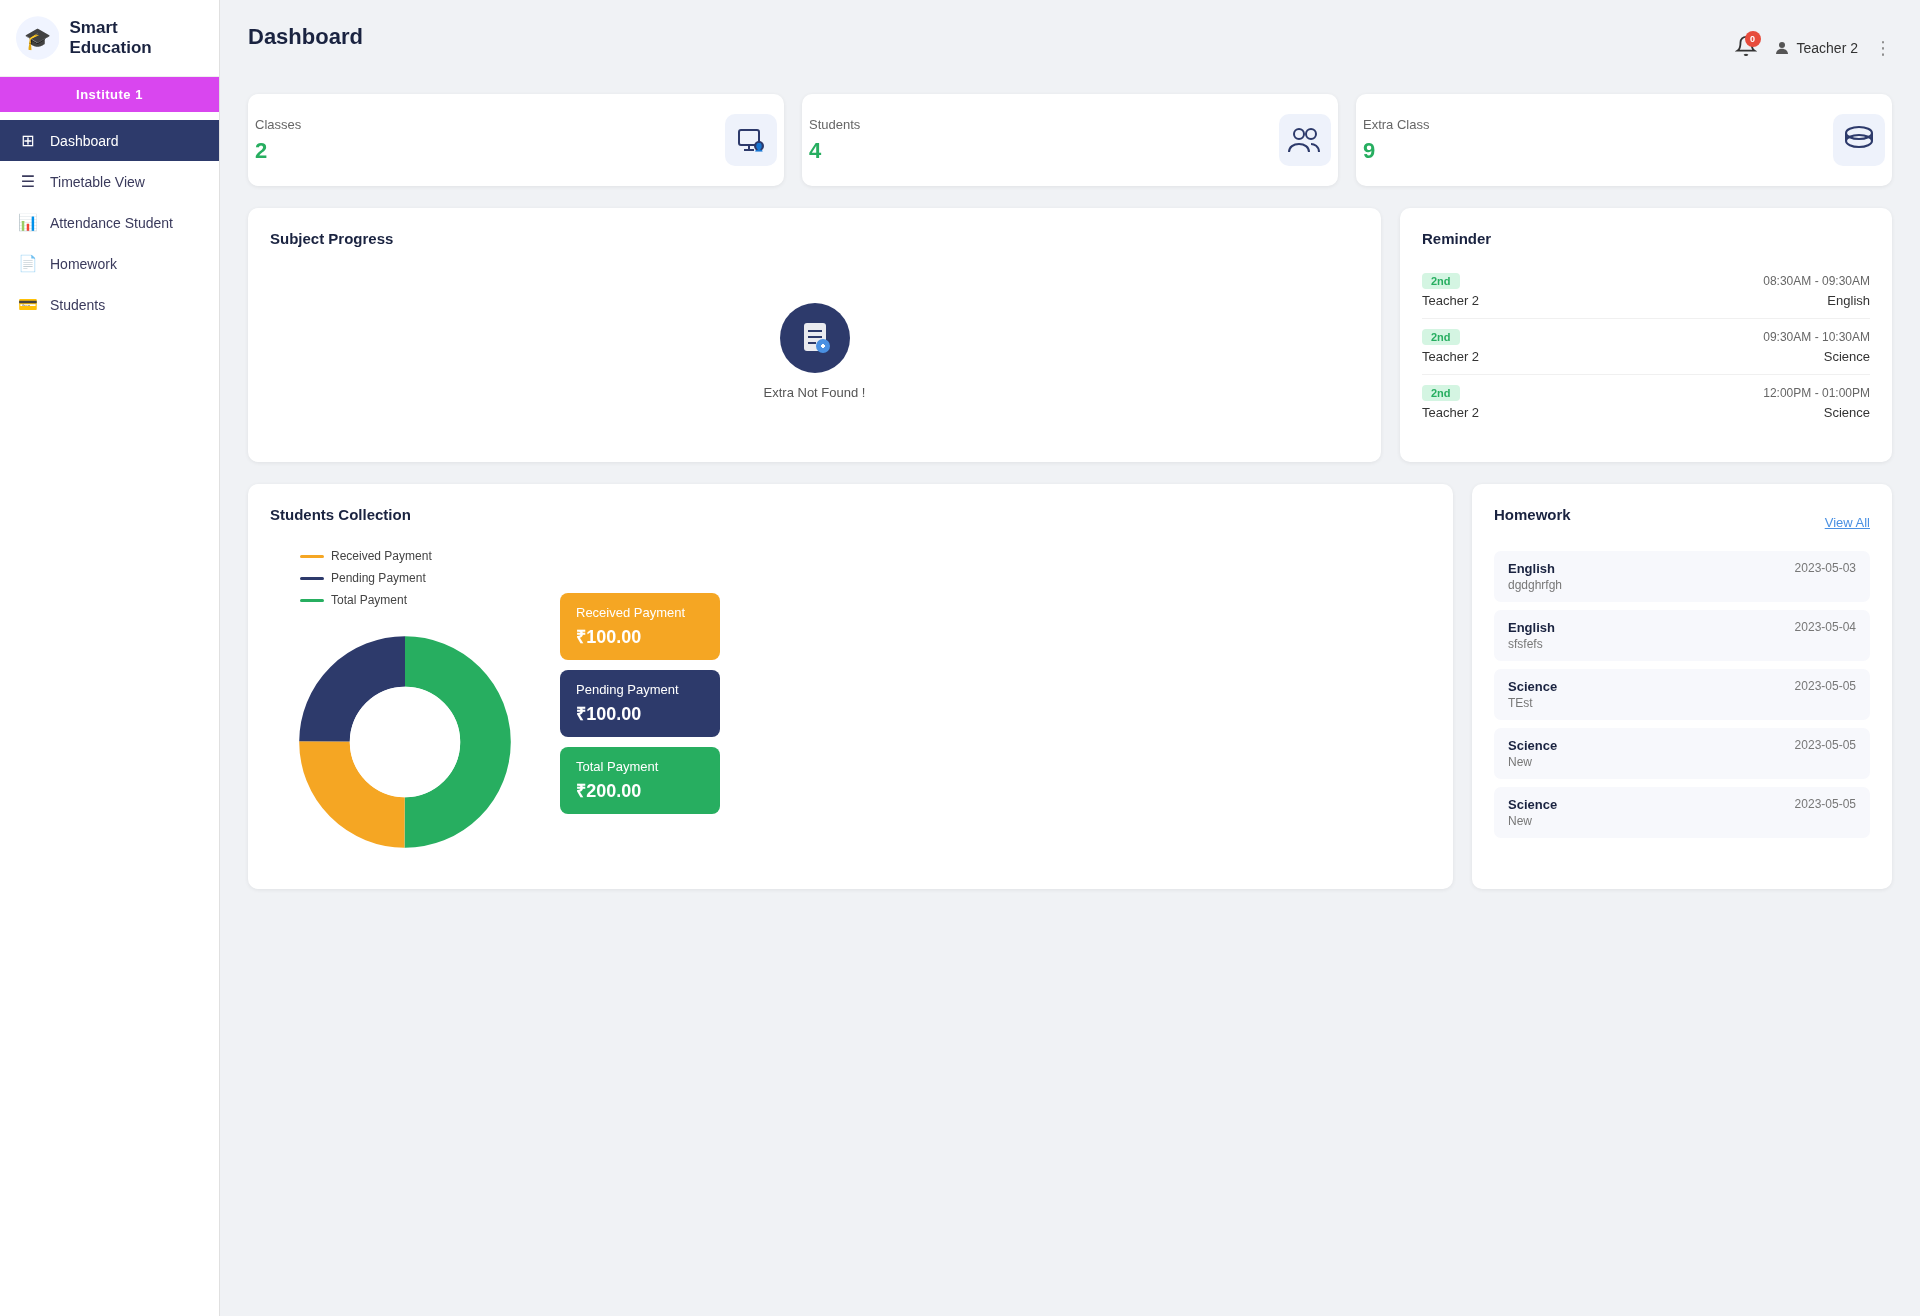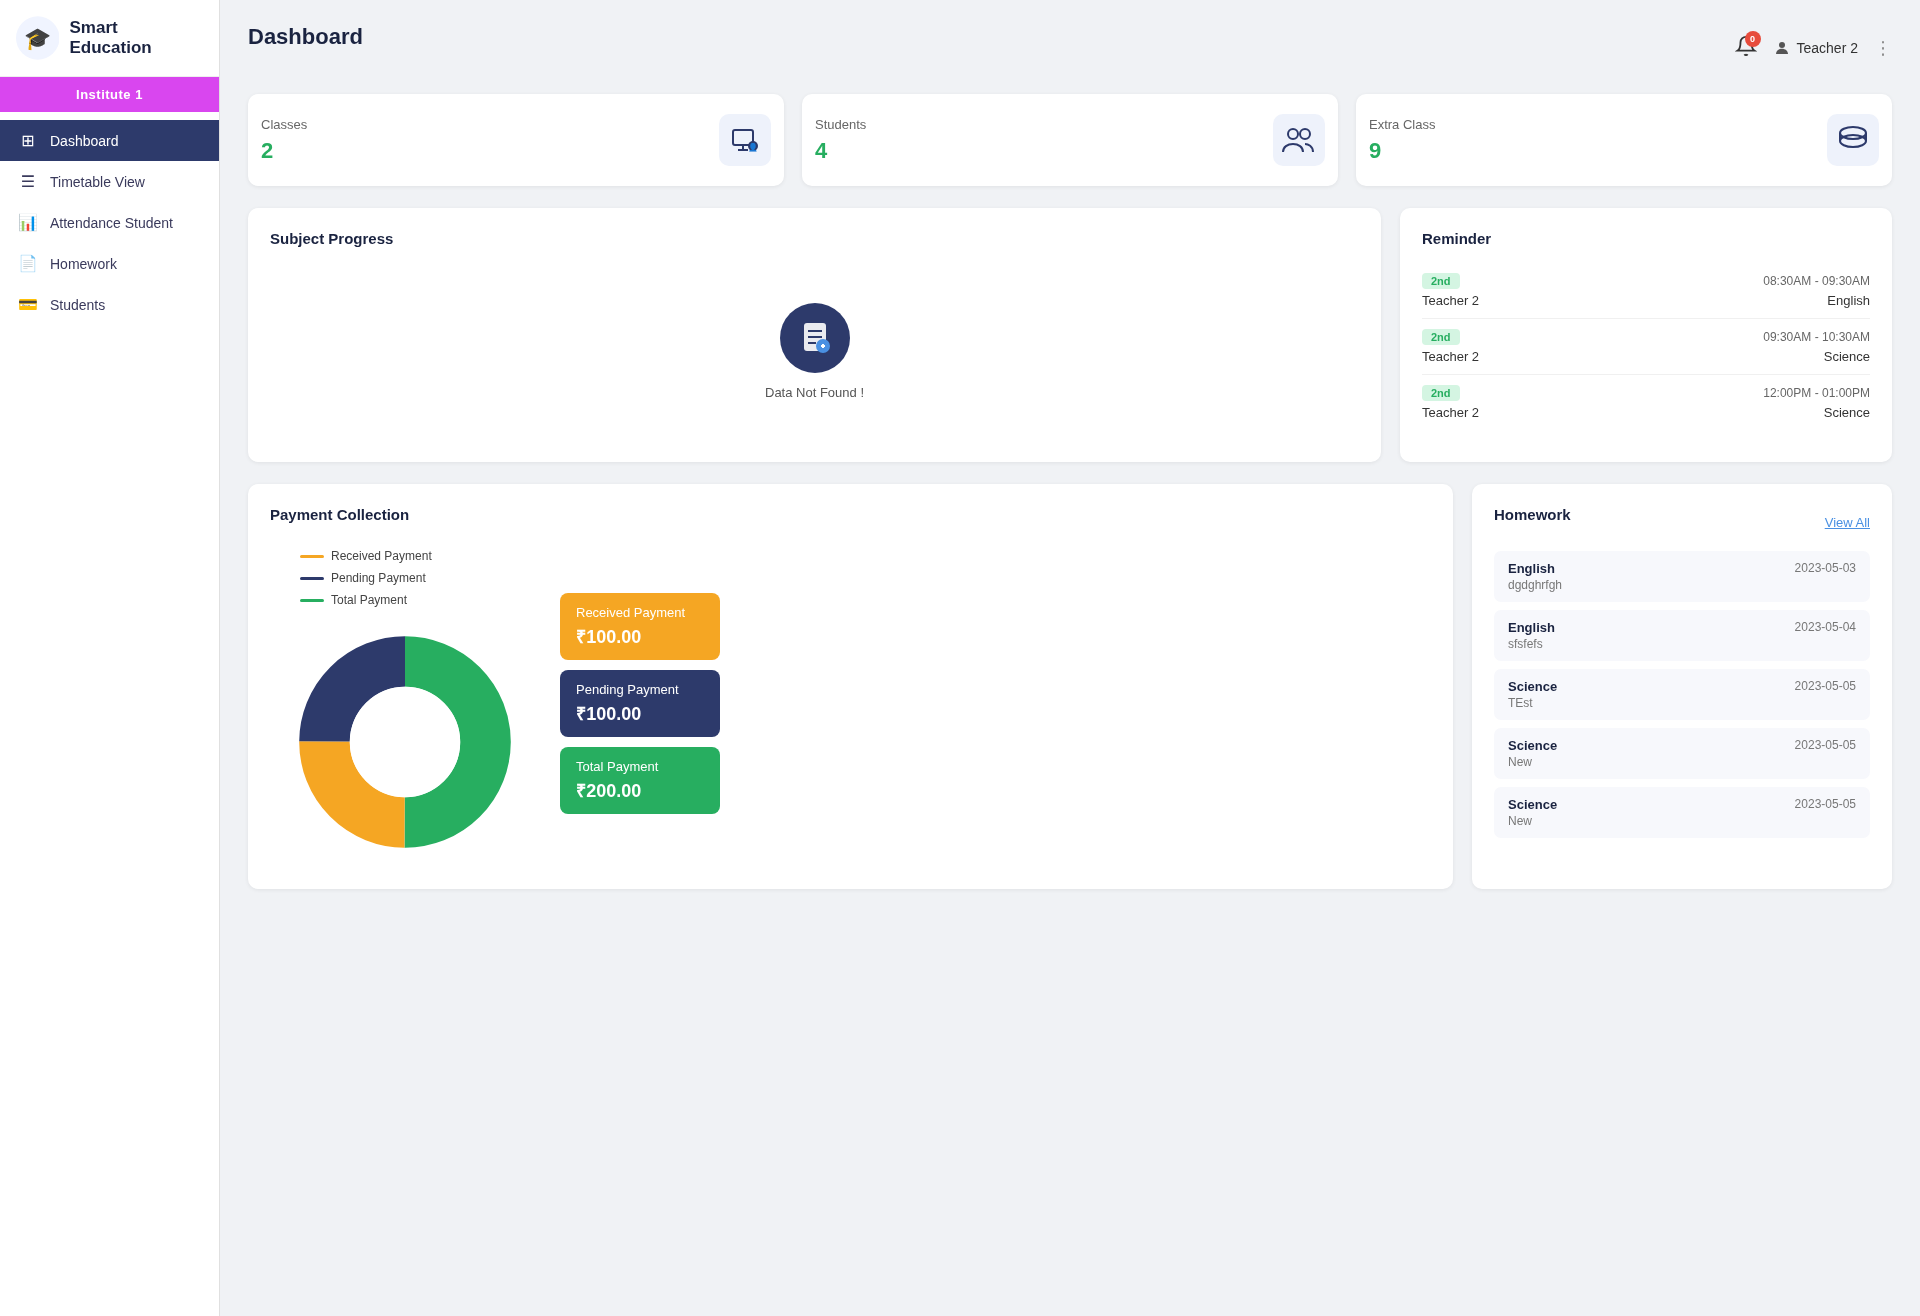--- a/index.html
+++ b/index.html
@@ -19,21 +19,21 @@
     
     .main { flex: 1; overflow-y: auto; padding: 24px 28px; }
     .page-title { font-size: 22px; font-weight: 700; color: #1a2340; margin-bottom: 22px; }
     .bell-icon-wrap { position: relative; cursor: pointer; }
     .bell-badge { position: absolute; top: -4px; right: -4px; background: #e74c3c; color: #fff; border-radius: 50%; font-size: 9px; width: 16px; height: 16px; display: flex; align-items: center; justify-content: center; font-weight: 700; }
     .user-info { display: flex; align-items: center; gap: 6px; font-size: 14px; color: #333; font-weight: 500; }
     .more-icon { color: #888; cursor: pointer; font-size: 18px; }
 
     
     .stats-row { display: flex; gap: 18px; margin-bottom: 22px; }
-    .stat-card { background: #fff; border-radius: 10px; padding: 20px 13px; flex: 1; display: flex; align-items: center; justify-content: space-between; box-shadow: 0 1px 4px rgba(0,0,0,0.07); }
+    .stat-card { background: #fff; border-radius: 10px; padding: 20px 7px; flex: 1; display: flex; align-items: center; justify-content: space-between; box-shadow: 0 1px 4px rgba(0,0,0,0.07); }
     .stat-label { font-size: 13px; color: #666; margin-bottom: 6px; }
     .stat-value { font-size: 22px; font-weight: 700; color: #27ae60; }
     .stat-icon-wrap { width: 52px; height: 52px; background: #eef2fb; border-radius: 10px; display: flex; align-items: center; justify-content: center; font-size: 26px; }
 
     
     .content-row { display: flex; gap: 19px; margin-bottom: 22px; }
     .panel { background: #fff; border-radius: 10px; padding: 22px; box-shadow: 0 1px 4px rgba(0,0,0,0.07); }
     .panel-title { font-size: 15px; font-weight: 700; color: #1a2340; margin-bottom: 16px; }
 
     
@@ -194,21 +194,21 @@
           <svg width="38" height="38" viewBox="0 0 38 38" fill="none">
             <rect x="8" y="4" width="22" height="28" rx="3" fill="white" opacity="0.9"></rect>
             <line x1="12" y1="12" x2="26" y2="12" stroke="#2d3a6b" stroke-width="2"></line>
             <line x1="12" y1="18" x2="26" y2="18" stroke="#2d3a6b" stroke-width="2"></line>
             <line x1="12" y1="24" x2="20" y2="24" stroke="#2d3a6b" stroke-width="2"></line>
             <circle cx="27" cy="27" r="7" fill="#4a90e2"></circle>
             <line x1="25" y1="27" x2="29" y2="27" stroke="white" stroke-width="2"></line>
             <line x1="27" y1="25" x2="27" y2="29" stroke="white" stroke-width="2"></line>
           </svg>
         </div>
-        <div class="data-not-found-text">Data Not Found !</div>
+        <div class="data-not-found-text">Extra Not Found !</div>
       </div>
     </div>
 
     <div class="panel reminder-panel">
       <div class="panel-title">Reminder</div>
       <div id="reminder-list">
           <div class="reminder-item">
       <div class="reminder-row1">
         <span class="reminder-badge">2nd</span>
         <span class="reminder-time">08:30AM - 09:30AM</span>
@@ -237,21 +237,21 @@
         <span class="reminder-teacher">Teacher 2</span>
         <span class="reminder-subject">Science</span>
       </div>
     </div>
         </div>
     </div>
   </div>
 
   <div class="content-row">
     <div class="panel payment-panel">
-      <div class="panel-title">Payment Collection</div>
+      <div class="panel-title">Students Collection</div>
       <div class="payment-chart-area">
         <div>
           <div class="legend">
             <div class="legend-item">
               <div class="legend-dot" style="background:#f5a623; height:3px; width:24px;"></div>
               <span>Received Payment</span>
             </div>
             <div class="legend-item">
               <div class="legend-dot" style="background:#2d3a6b; height:3px; width:24px;"></div>
               <span>Pending Payment</span>

